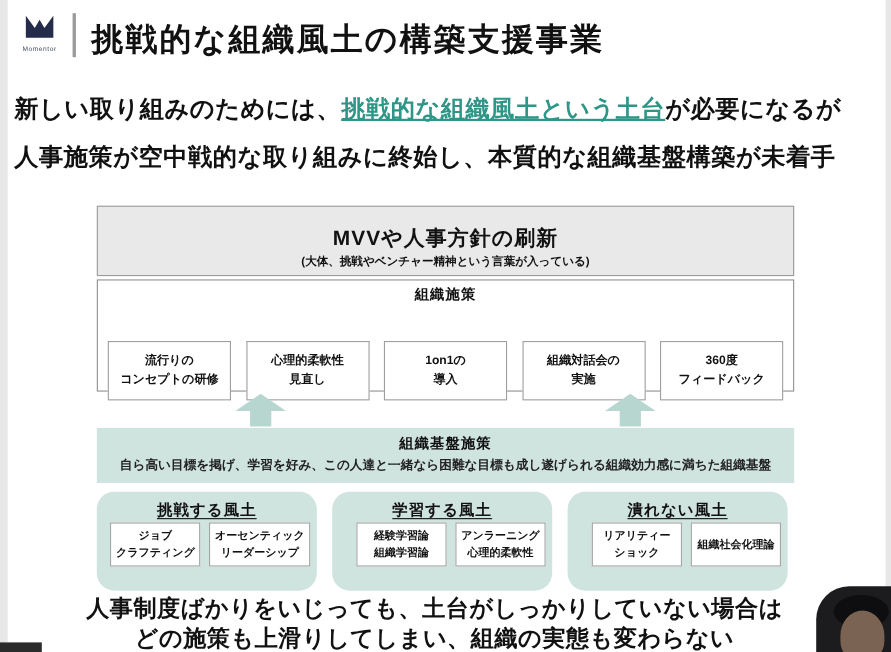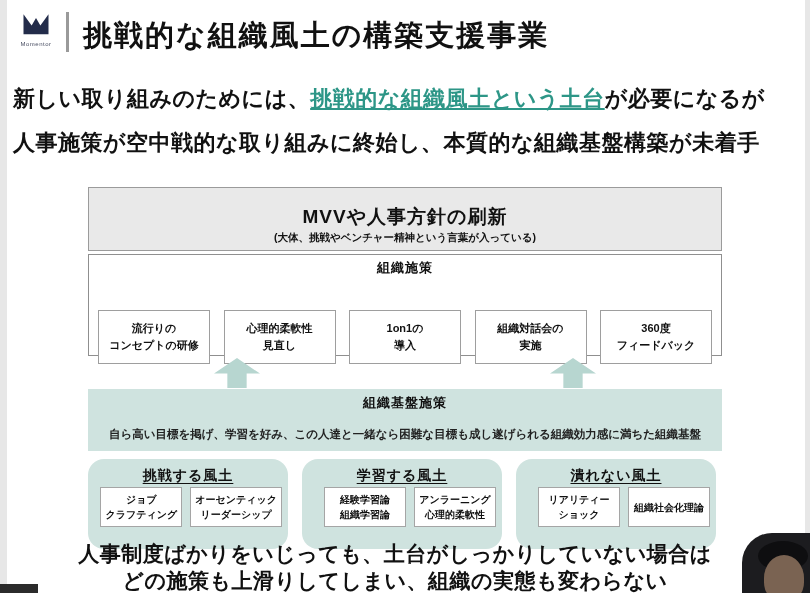--- a/index.html
+++ b/index.html
@@ -47,21 +47,21 @@
     position:absolute;top:2px;width:46px;height:30px;background:var(--teal-arrow,#b7d6d0);
     clip-path:polygon(50% 0,100% 52%,71% 52%,71% 100%,29% 100%,29% 52%,0 52%);
   }
   .up-arrow.a1{left:126px;}
   .up-arrow.a2{left:462px;}
 
   .foundation-box{
     background:var(--teal-box,#cfe3df);text-align:center;padding:5px 19px 9px;box-sizing:border-box;
   }
   .foundation-label{font-size:13px;font-weight:bold;letter-spacing:1px;}
-  .foundation-desc{font-size:11.5px;font-weight:600;margin-top:15px;color:#222;}
+  .foundation-desc{font-size:11.5px;font-weight:600;margin-top:3px;color:#222;}
 
   .cultures{display:flex;gap:14px;margin-top:8px;}
   .culture{
     width:200px;height:90px;background:var(--teal-box,#cfe3df);box-sizing:border-box;padding-top:8px;border-radius:16px;
   }
   .culture-title{
     text-align:center;font-size:14px;font-weight:bold;letter-spacing:1px;
     text-decoration:underline;text-underline-offset:3px;
   }
   .culture-items{display:flex;justify-content:flex-end;gap:8px;margin-top:2px;padding:0 6px;}

